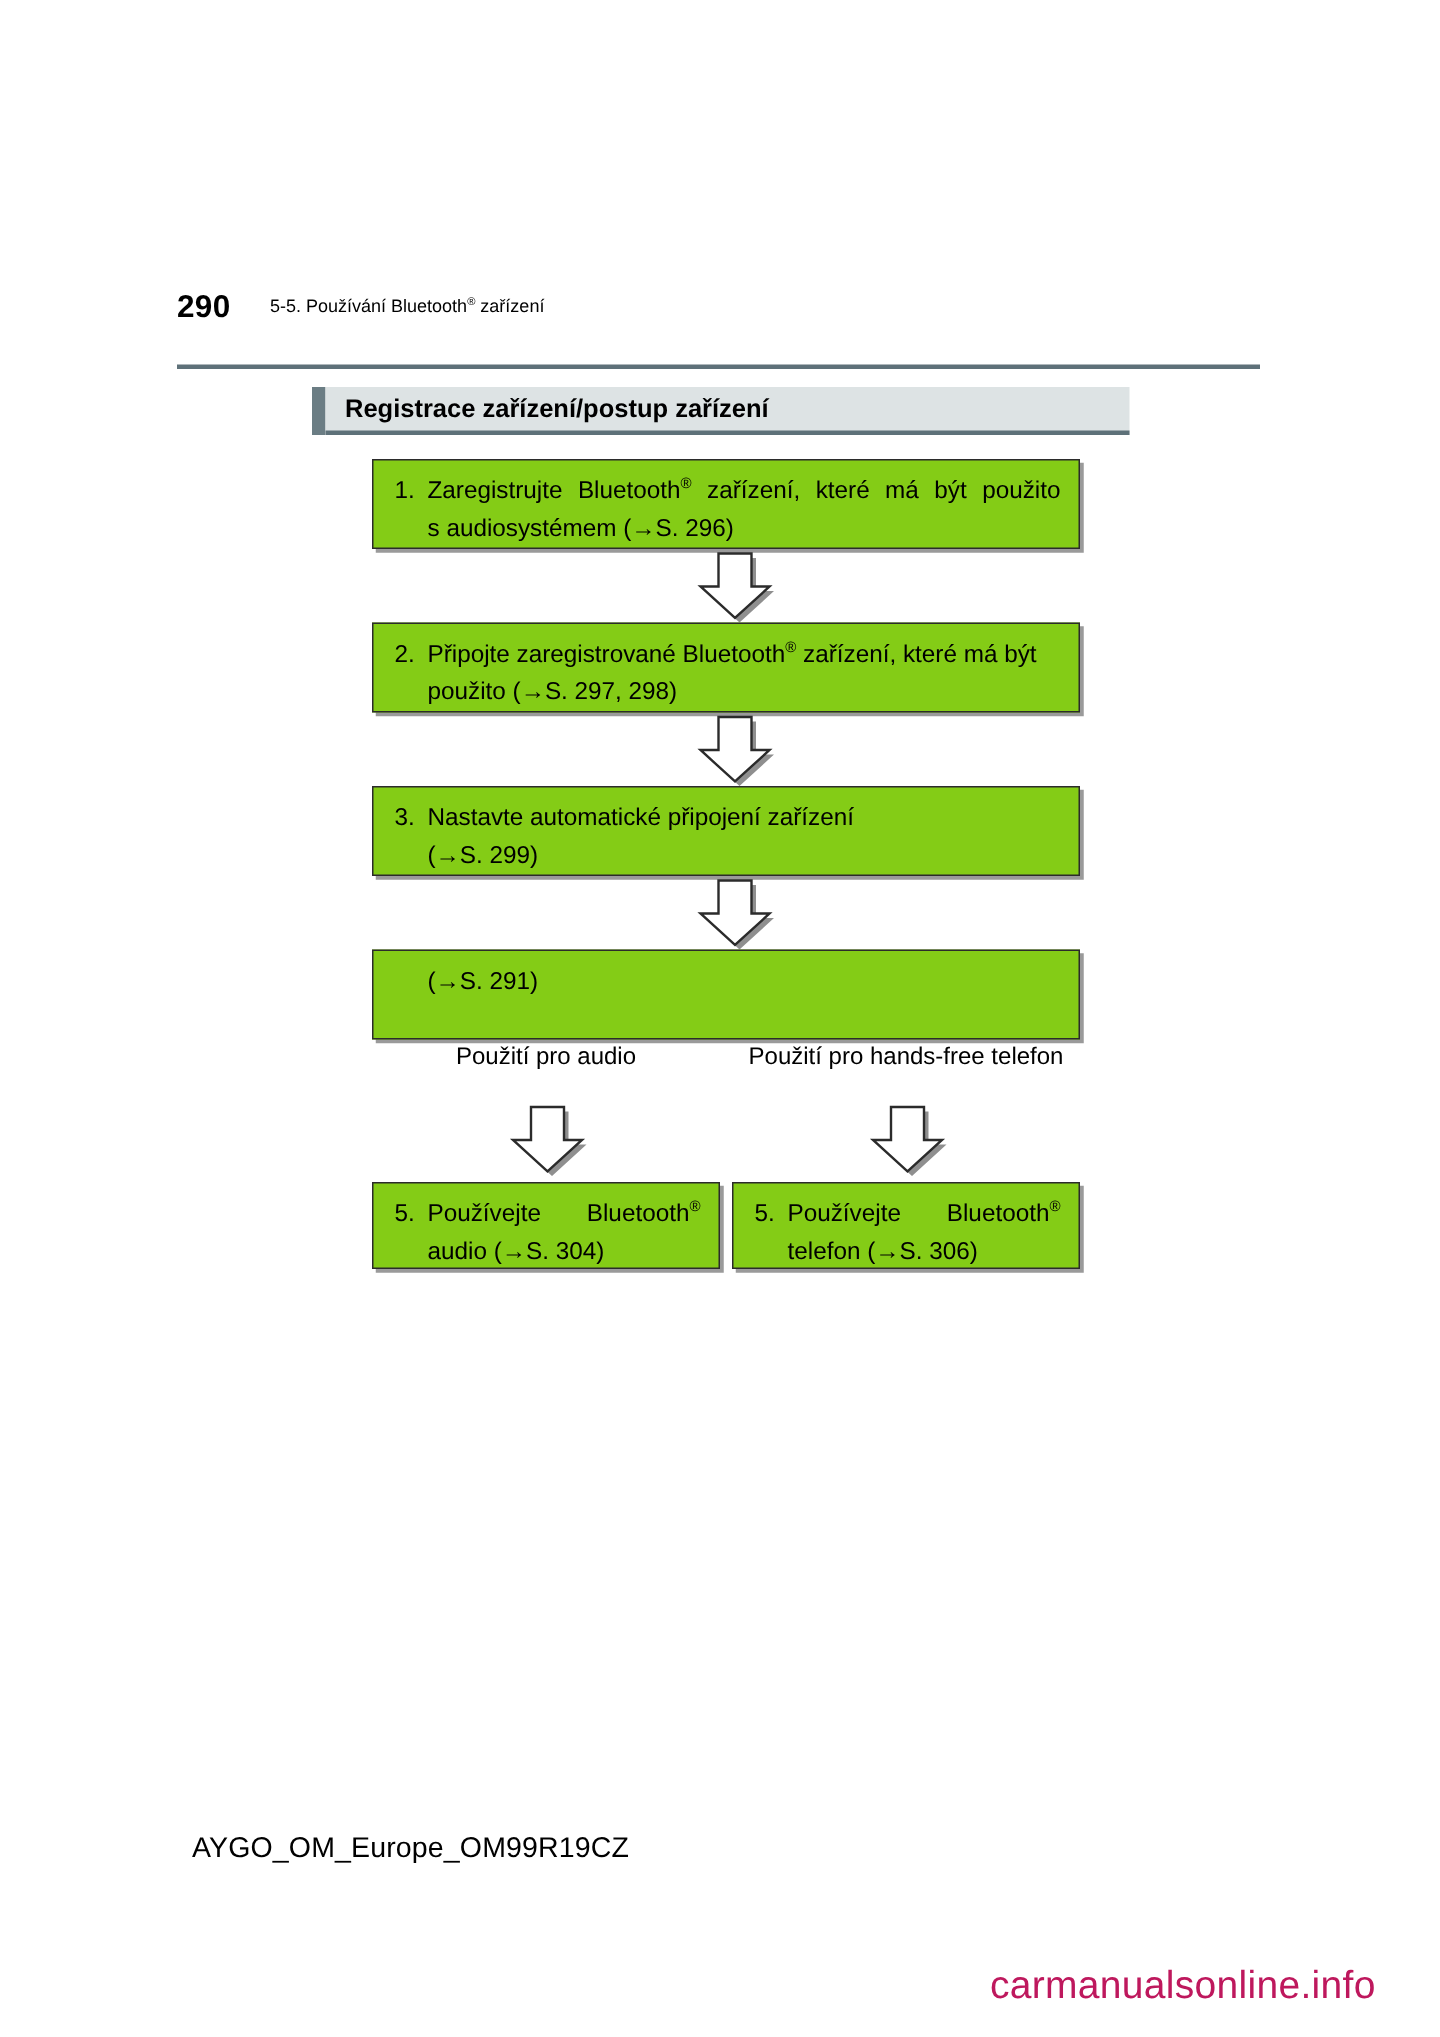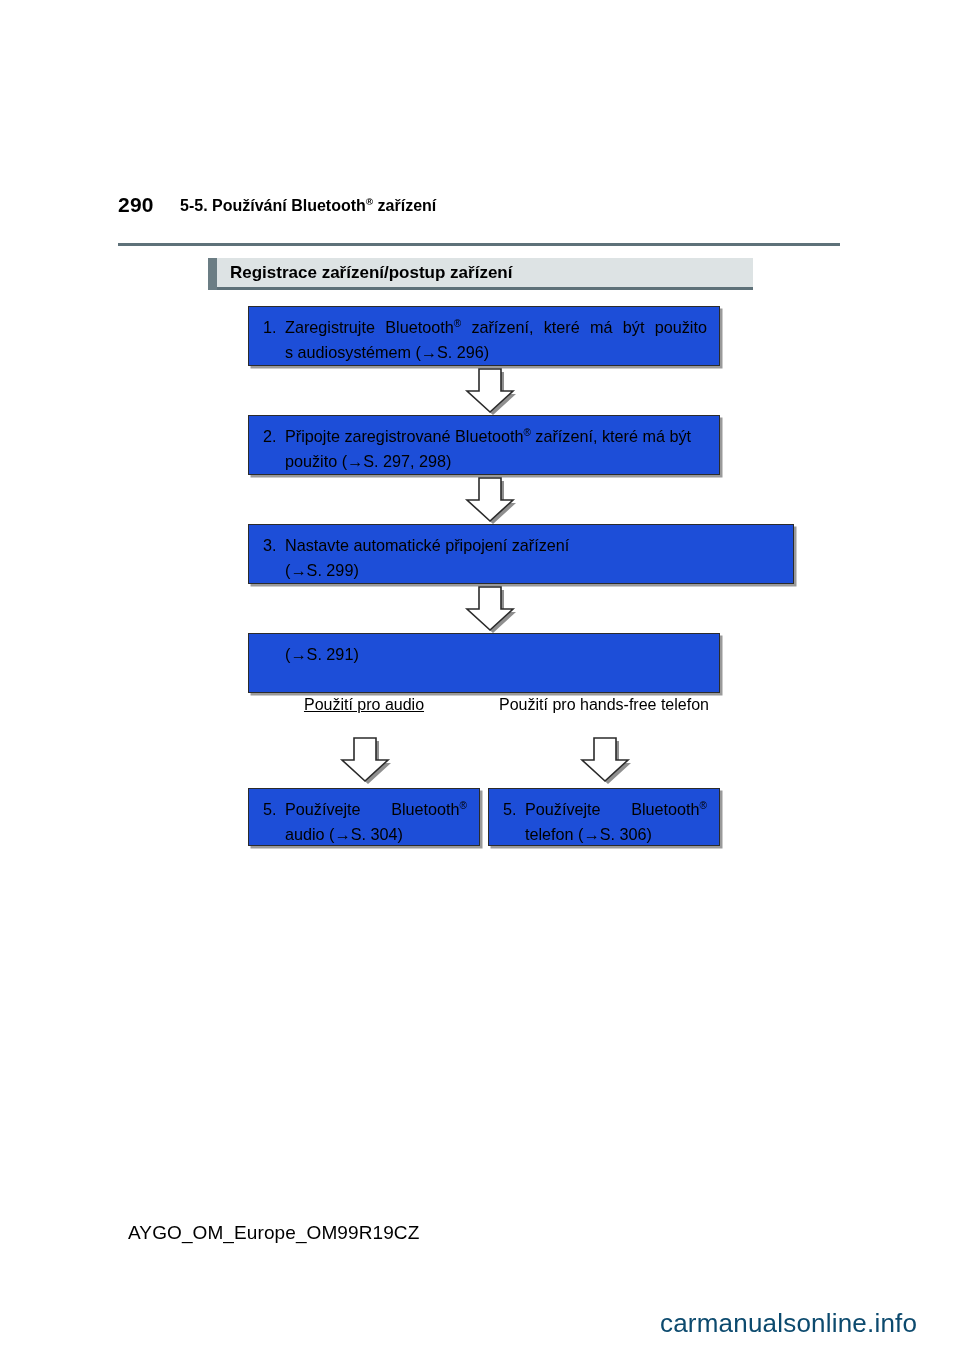--- a/index.html
+++ b/index.html
@@ -29,22 +29,22 @@
     left: 0;
     top: 0;
     font-size: 21px;
     font-weight: bold;
     letter-spacing: 0.2px;
   }
   #chapter-title {
     position: absolute;
     left: 62px;
     top: 4px;
-    font-size: 16px;
-    font-weight: bold;
+    font-size: 12px;
+    font-weight: normal;
     white-space: nowrap;
   }
   sup.reg {
     font-size: 0.62em;
     vertical-align: super;
     line-height: 0;
   }
   #header-rule {
     position: absolute;
     left: 118px;
@@ -86,21 +86,21 @@
     font-size: 17px;
     font-weight: bold;
     white-space: nowrap;
   }
 
   
   .flow-box {
     position: absolute;
     box-sizing: border-box;
     border: 1.6px solid #2b2b2b;
-    background: #1d4ed8;
+    background: #84cc16;
     box-shadow: 2.5px 2.5px 0 0 #9a9a9a;
   }
   .flow-text {
     position: absolute;
     left: 14px;
     right: 12px;
     top: 8px;
     font-size: 16.2px;
     line-height: 25px;
   }
@@ -139,21 +139,21 @@
     top: 1222px;
     font-size: 19px;
     letter-spacing: 0.1px;
     white-space: nowrap;
   }
   #watermark {
     position: absolute;
     left: 660px;
     top: 1308px;
     font-size: 26px;
-    color: #0c4a6e;
+    color: #be185d;
     white-space: nowrap;
     letter-spacing: 0.2px;
   }
 </style>
 </head>
 <body>
 
 <div id="page-header">
   <div id="page-number">290</div>
   <div id="chapter-title"><span>5-5. Používání Bluetooth</span><sup class="reg">®</sup><span> zařízení</span></div>
@@ -191,39 +191,39 @@
     <span class="ln"><span class="numlabel">2.</span><span>Připojte zaregistrované Bluetooth</span><sup class="reg">®</sup><span> zařízení, které má být</span></span>
     <span class="ln indent">použito (→S. 297, 298)</span>
   </div>
 </div>
 
 <svg class="arrow" style="left:458px; top:475px;" width="62" height="50" viewBox="0 0 62 50">
   <polygon points="21,3 43,3 43,25 55,25 32,46 9,25 21,25" transform="translate(3,3)" fill="#8f8f8f"></polygon>
   <polygon points="21,3 43,3 43,25 55,25 32,46 9,25 21,25" fill="#ffffff" stroke="#2b2b2b" stroke-width="1.6" stroke-linejoin="miter"></polygon>
 </svg>
 
-<div class="flow-box" style="left:248px; top:524px; width:546px; height:60px;">
+<div class="flow-box" style="left:248px; top:524px; width:472px; height:60px;">
   <div class="flow-text">
     <span class="ln"><span class="numlabel">3.</span><span>Nastavte automatické připojení zařízení</span></span>
     <span class="ln indent">(→S. 299)</span>
   </div>
 </div>
 
 <svg class="arrow" style="left:458px; top:584px;" width="62" height="50" viewBox="0 0 62 50">
   <polygon points="21,3 43,3 43,25 55,25 32,46 9,25 21,25" transform="translate(3,3)" fill="#8f8f8f"></polygon>
   <polygon points="21,3 43,3 43,25 55,25 32,46 9,25 21,25" fill="#ffffff" stroke="#2b2b2b" stroke-width="1.6" stroke-linejoin="miter"></polygon>
 </svg>
 
 <div class="flow-box" style="left:248px; top:633px; width:472px; height:60px;">
   <div class="flow-text">
     <span class="ln indent">(→S. 291)</span>
   </div>
 </div>
 
-<div class="branch-label" style="left:248px; top:696px; width:232px;text-decoration:underline;">Použití pro audio</div>
+<div class="branch-label" style="left:248px; top:696px; width:232px;">Použití pro audio</div>
 <div class="branch-label" style="left:488px; top:696px; width:232px;">Použití pro hands-free telefon</div>
 
 <svg class="arrow" style="left:333px; top:735px;" width="62" height="50" viewBox="0 0 62 50">
   <polygon points="21,3 43,3 43,25 55,25 32,46 9,25 21,25" transform="translate(3,3)" fill="#8f8f8f"></polygon>
   <polygon points="21,3 43,3 43,25 55,25 32,46 9,25 21,25" fill="#ffffff" stroke="#2b2b2b" stroke-width="1.6" stroke-linejoin="miter"></polygon>
 </svg>
 
 <svg class="arrow" style="left:573px; top:735px;" width="62" height="50" viewBox="0 0 62 50">
   <polygon points="21,3 43,3 43,25 55,25 32,46 9,25 21,25" transform="translate(3,3)" fill="#8f8f8f"></polygon>
   <polygon points="21,3 43,3 43,25 55,25 32,46 9,25 21,25" fill="#ffffff" stroke="#2b2b2b" stroke-width="1.6" stroke-linejoin="miter"></polygon>

